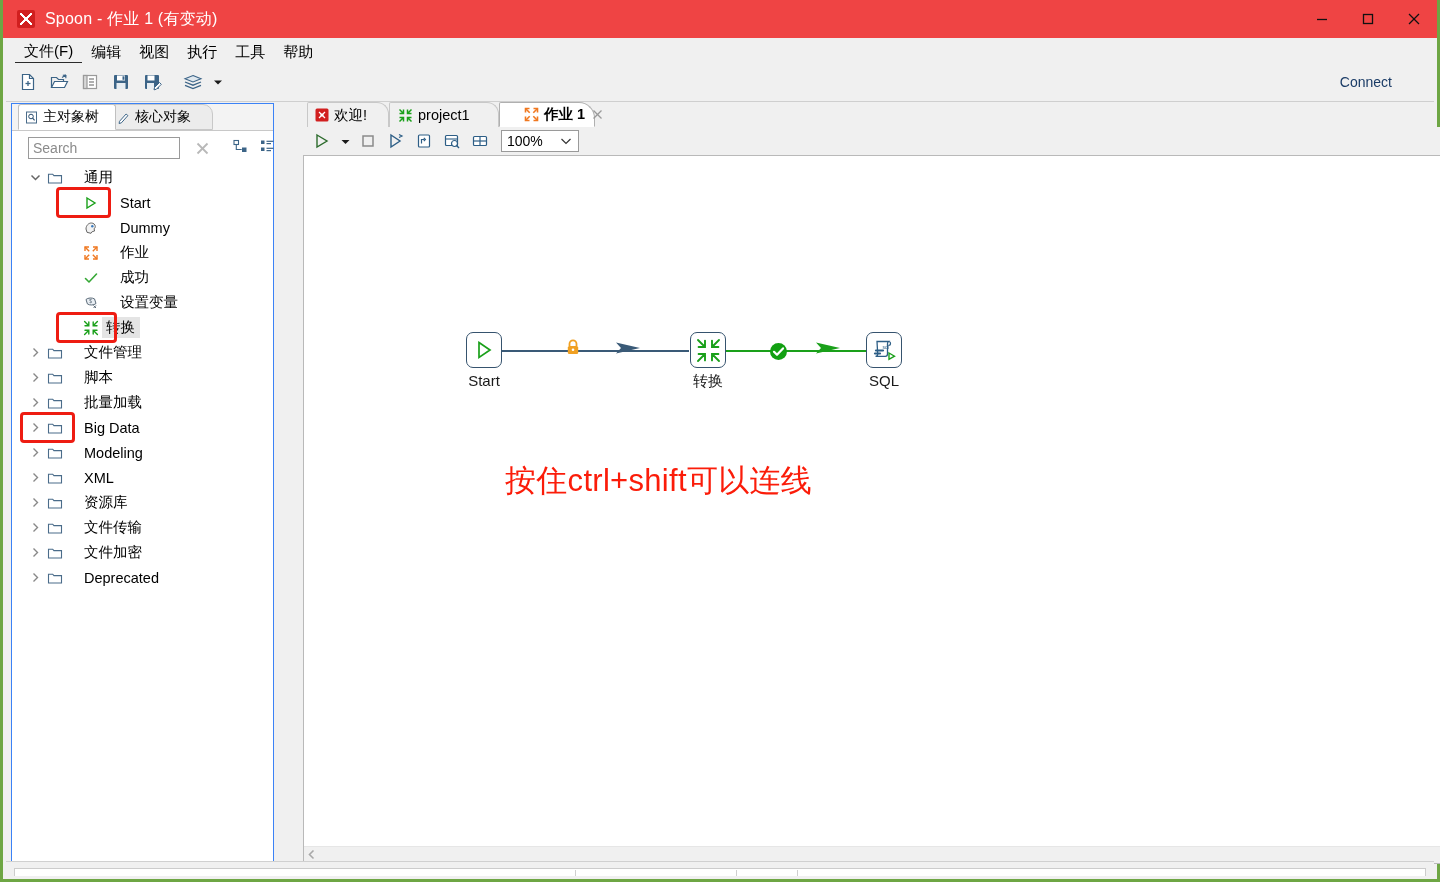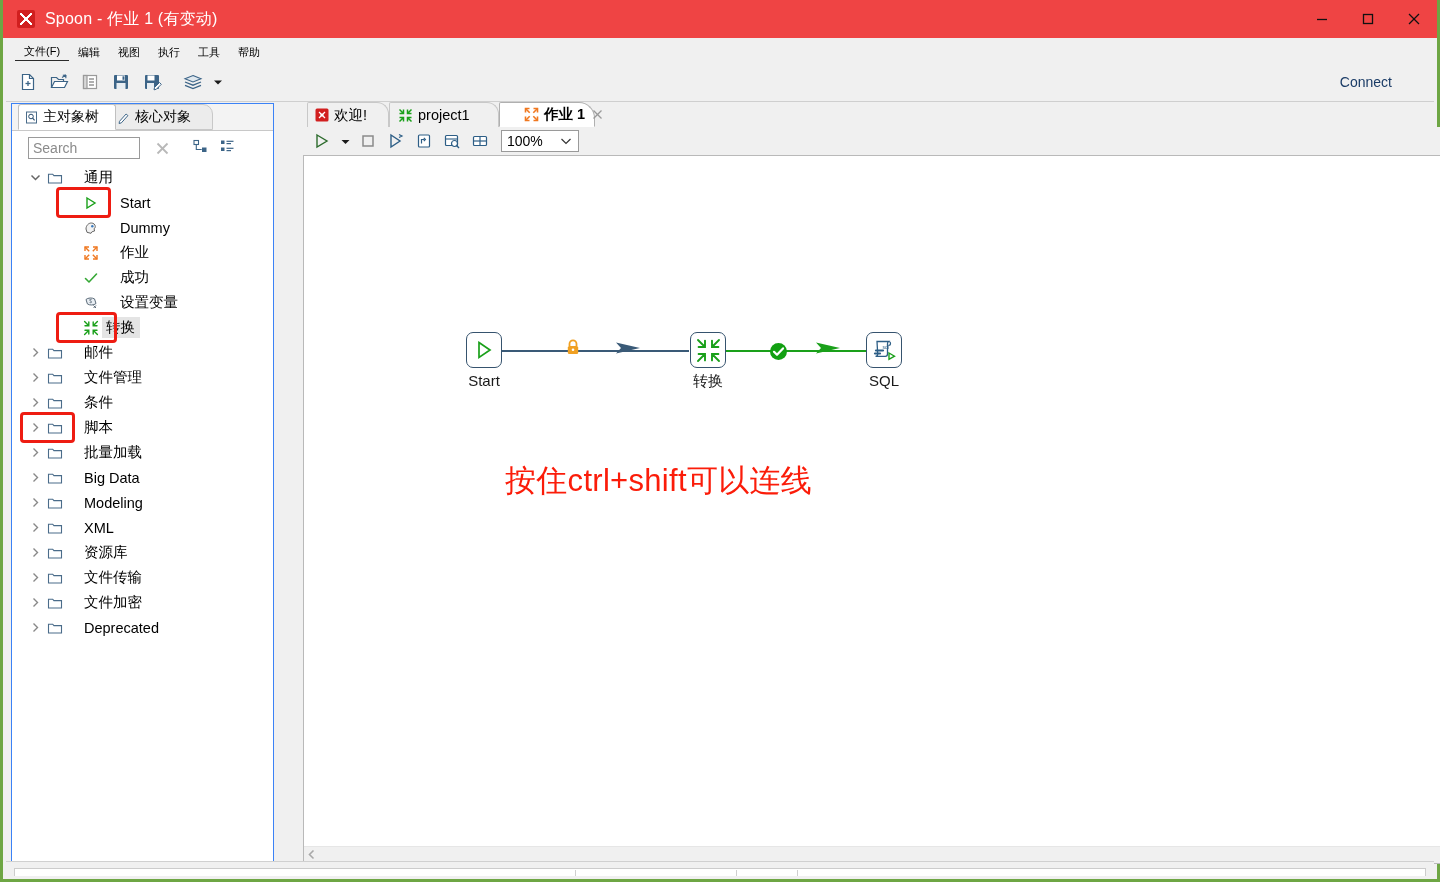--- a/index.html
+++ b/index.html
@@ -55,21 +55,21 @@
   
   .menubar {
     position: absolute; left: 3px; top: 38px; right: 3px;
     height: 25px;
     background: #f0f0f0;
     display: flex; align-items: center;
     padding-left: 9px;
     border-bottom: 1px solid #e3e3e3;
   }
   .menu-item {
-    font-size: 11px; color: #000;
+    font-size: 15px; color: #000;
     padding: 4px 9px 1px 9px;
     white-space: nowrap;
   }
   .menu-item.underlined { border-bottom: 1px solid #2b2b2b; }
 
   
   .toolbar {
     position: absolute; left: 3px; top: 63px; right: 3px;
     height: 38px;
     background: #f0f0f0;
@@ -127,21 +127,21 @@
   }
   .ptab .ic { margin-right: 5px; display: flex; }
 
   .search-row {
     position: absolute; left: 0; top: 27px; right: 0; height: 34px;
     display: flex; align-items: center;
     background: #fff;
   }
   .search-input {
     margin-left: 16px;
-    width: 112px; height: 22px;
+    width: 152px; height: 22px;
     border: 1px solid #9a9a9a;
     box-sizing: border-box;
     font-size: 14px; color: #777;
     padding: 0 4px;
     font-family: inherit;
     background: #fff;
     outline: none;
   }
   .search-input::placeholder { color: #8b8b8b; opacity: 1; }
   .clear-x { margin-left: 14px; display: flex; }
@@ -554,47 +554,21 @@
           <span class="arrow">
             <svg width="11" height="11" viewBox="0 0 11 11">
               <path d="M3.5 1.5L7.5 5.5 3.5 9.5" fill="none" stroke="#888" stroke-width="1.4"></path>
             </svg>
           </span>
           <span class="ticon">
             <svg width="16" height="16" viewBox="0 0 16 16">
               <path d="M1.5 4.2h4.2l1.2 1.4h7.6v7.4h-13z" fill="#fff" stroke="#4a6c8a" stroke-width="1.1"></path>
             </svg>
           </span>
-          <span class="tlabel">邮件</span>
-        </div>
-        <div class="tnode lvl0">
-          <span class="arrow">
-            <svg width="11" height="11" viewBox="0 0 11 11">
-              <path d="M3.5 1.5L7.5 5.5 3.5 9.5" fill="none" stroke="#888" stroke-width="1.4"></path>
-            </svg>
-          </span>
-          <span class="ticon">
-            <svg width="16" height="16" viewBox="0 0 16 16">
-              <path d="M1.5 4.2h4.2l1.2 1.4h7.6v7.4h-13z" fill="#fff" stroke="#4a6c8a" stroke-width="1.1"></path>
-            </svg>
-          </span>
           <span class="tlabel">文件管理</span>
-        </div>
-        <div class="tnode lvl0">
-          <span class="arrow">
-            <svg width="11" height="11" viewBox="0 0 11 11">
-              <path d="M3.5 1.5L7.5 5.5 3.5 9.5" fill="none" stroke="#888" stroke-width="1.4"></path>
-            </svg>
-          </span>
-          <span class="ticon">
-            <svg width="16" height="16" viewBox="0 0 16 16">
-              <path d="M1.5 4.2h4.2l1.2 1.4h7.6v7.4h-13z" fill="#fff" stroke="#4a6c8a" stroke-width="1.1"></path>
-            </svg>
-          </span>
-          <span class="tlabel">条件</span>
         </div>
         <div class="tnode lvl0">
           <span class="arrow">
             <svg width="11" height="11" viewBox="0 0 11 11">
               <path d="M3.5 1.5L7.5 5.5 3.5 9.5" fill="none" stroke="#888" stroke-width="1.4"></path>
             </svg>
           </span>
           <span class="ticon">
             <svg width="16" height="16" viewBox="0 0 16 16">
               <path d="M1.5 4.2h4.2l1.2 1.4h7.6v7.4h-13z" fill="#fff" stroke="#4a6c8a" stroke-width="1.1"></path>

